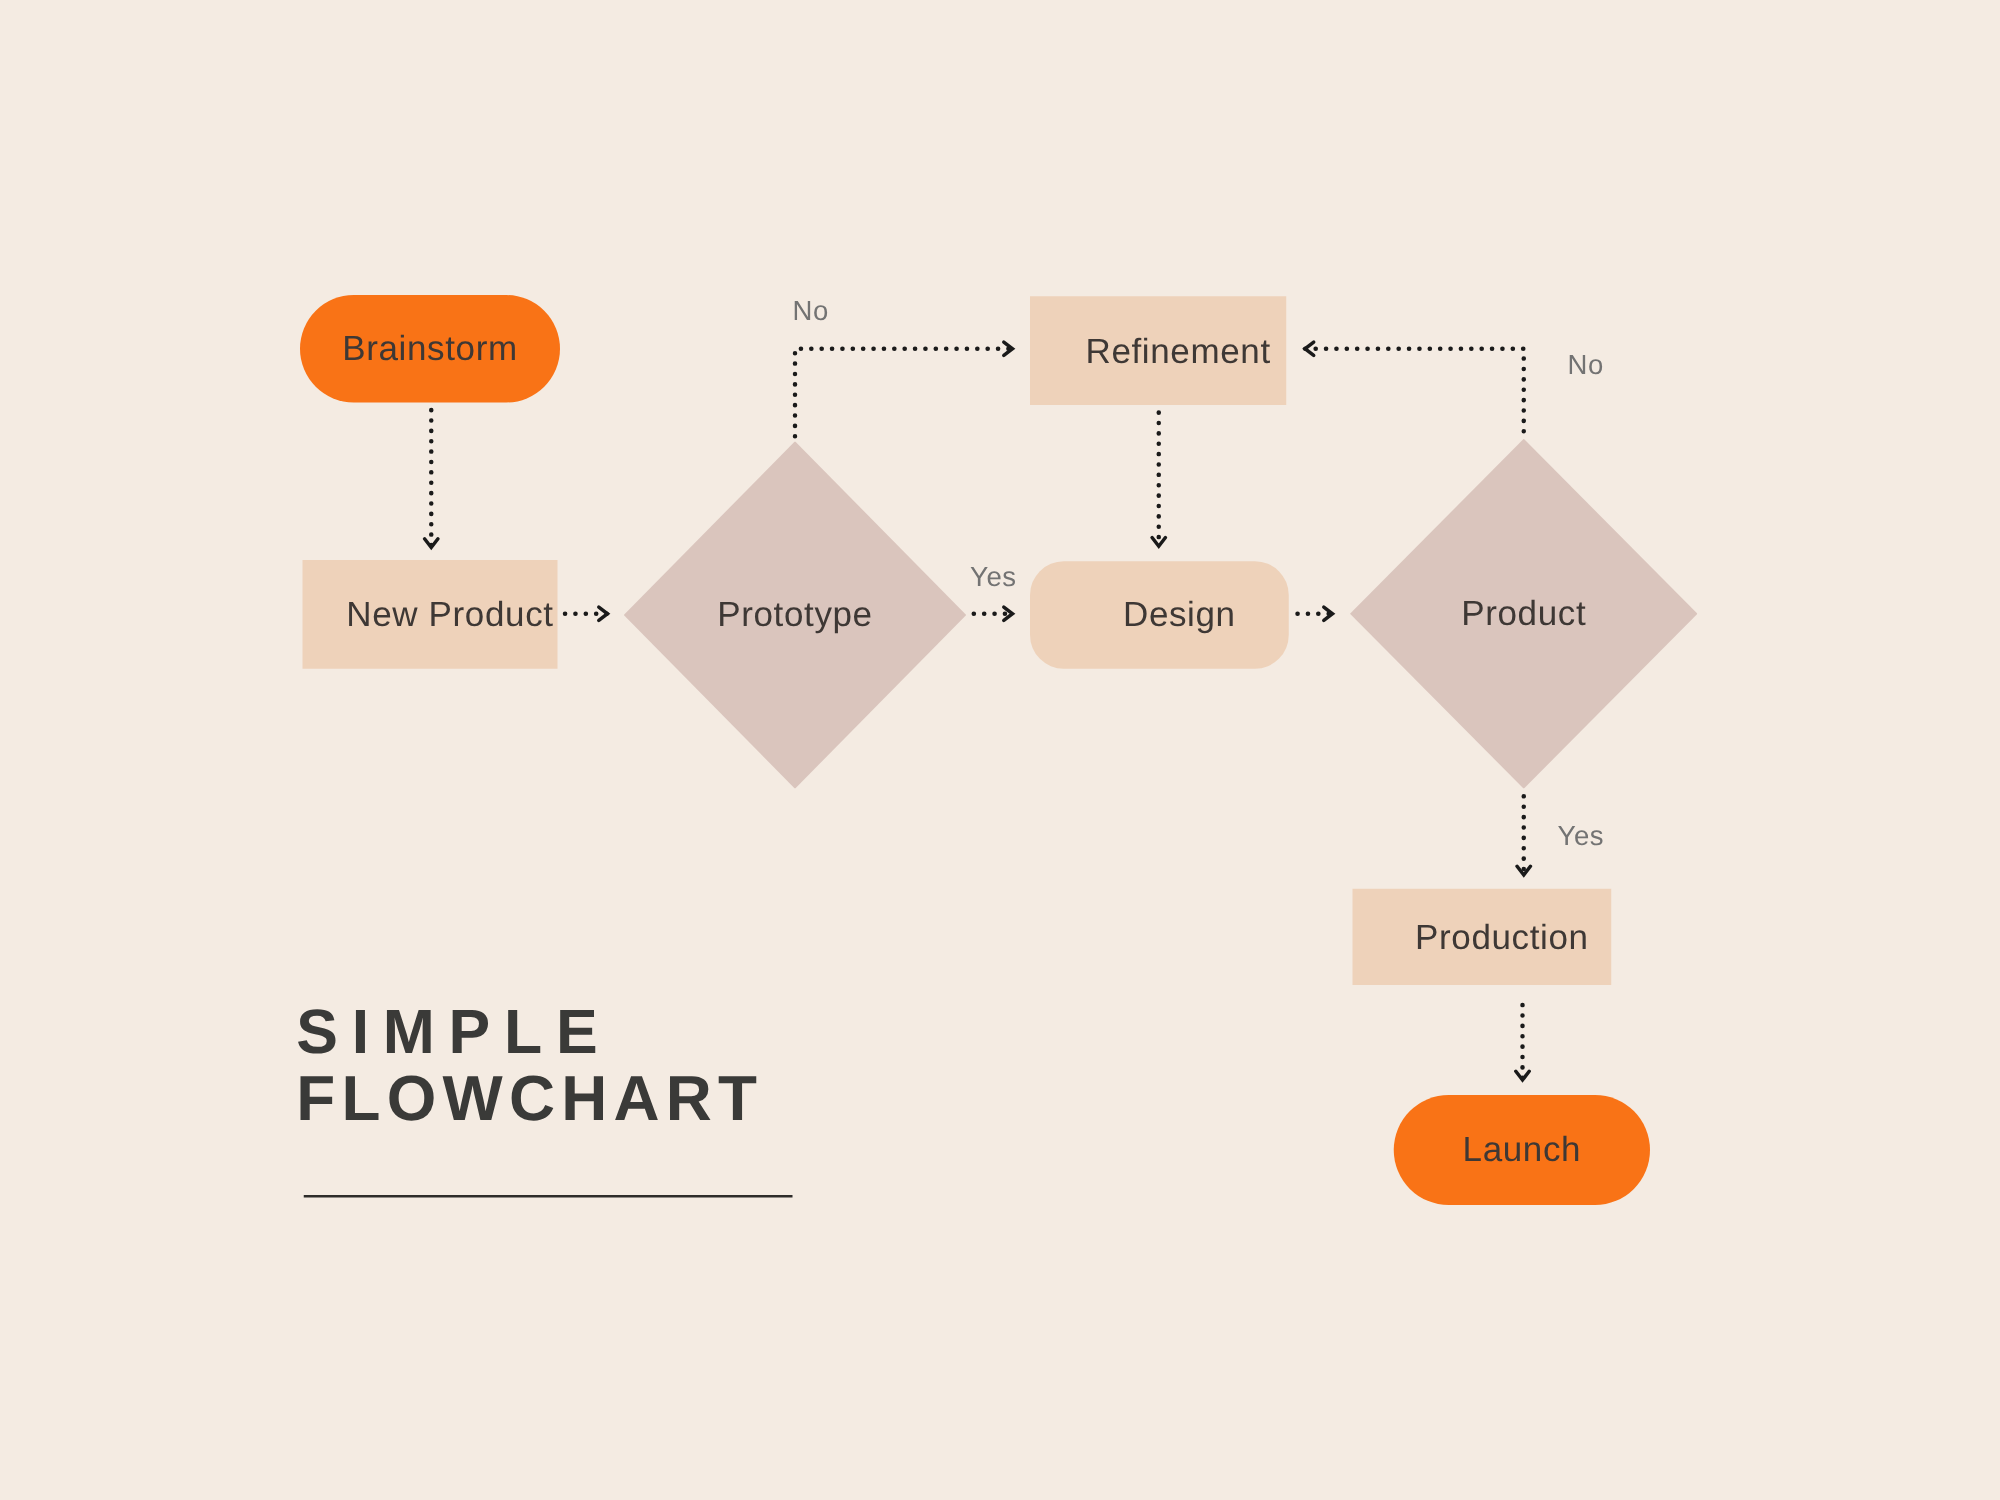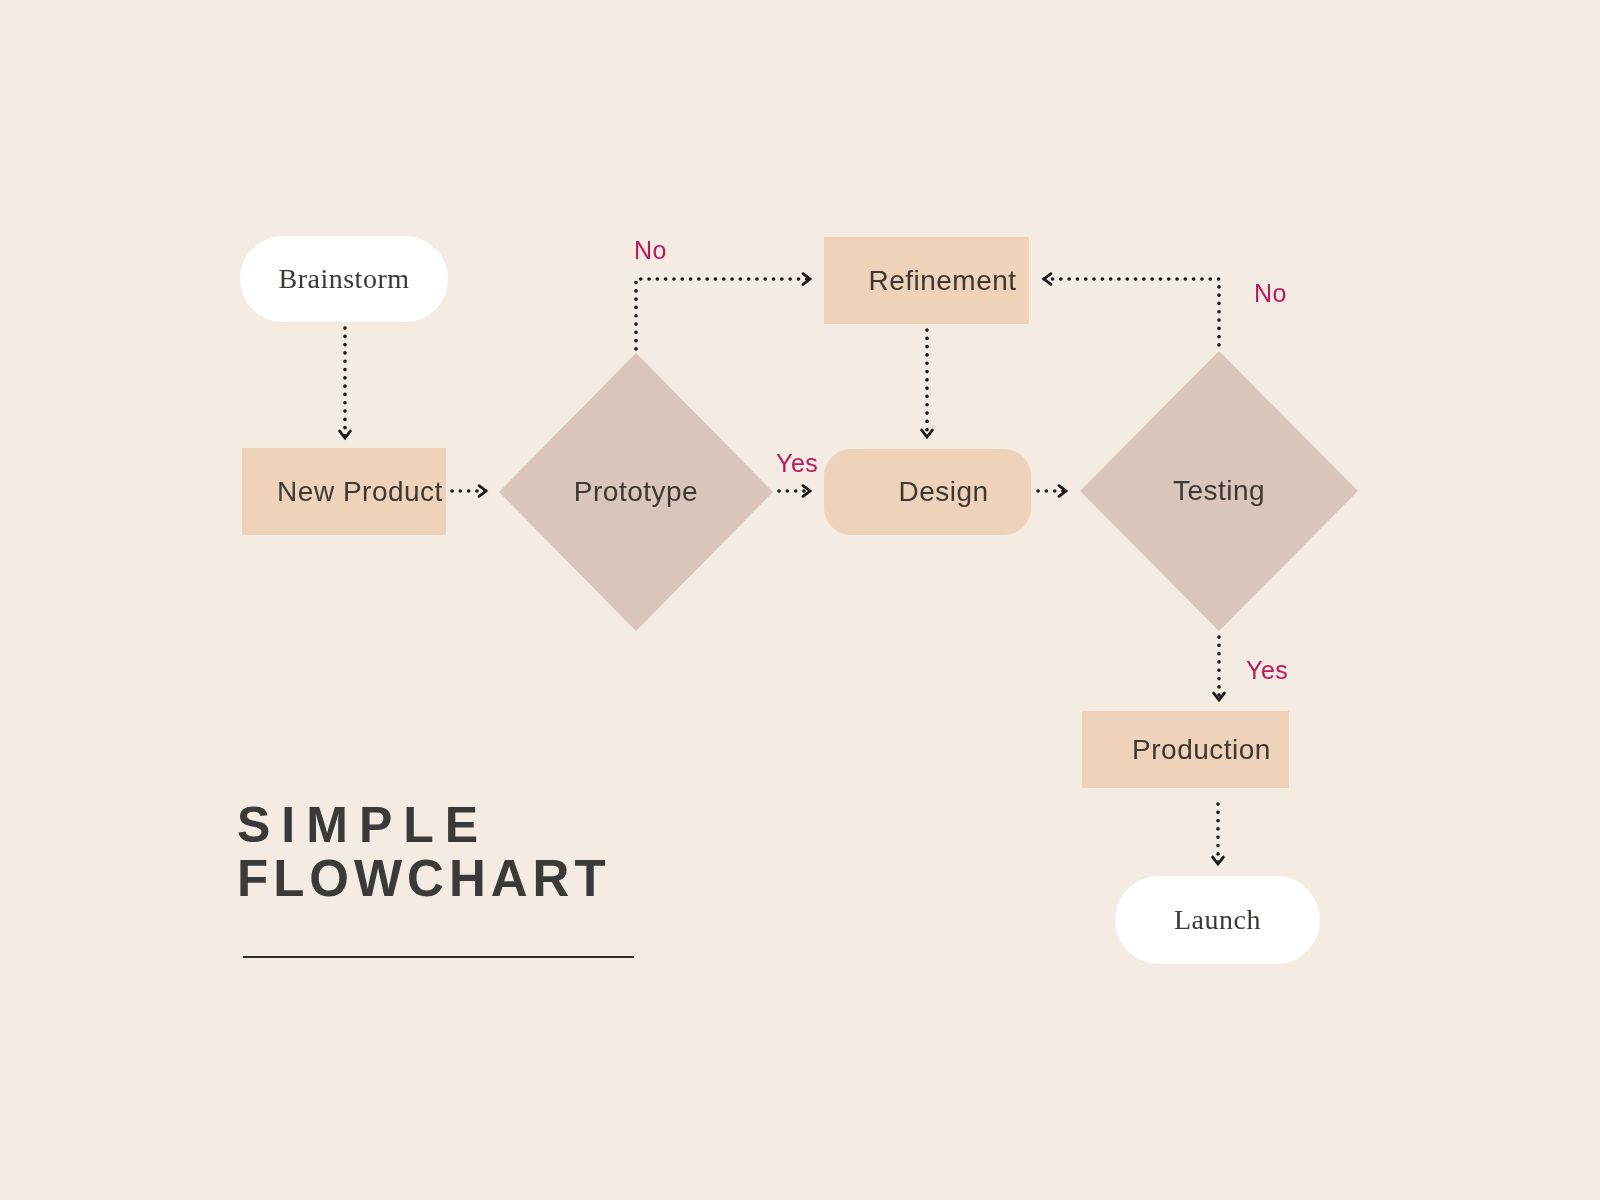--- a/index.html
+++ b/index.html
@@ -16,39 +16,39 @@
   }
   .node {
     position: absolute;
     display: flex; align-items: center; justify-content: center;
     color: #3e3835;
     font-size: 28px;
     letter-spacing: 0.5px;
     text-align: center;
     box-sizing: border-box;
   }
-  .terminator { background: #ffffff; border-radius: 44px; font-family: Liberation Serif, serif; }
+  .terminator { background: #f97316; border-radius: 44px; }
   .process    { background: #eed2ba; padding-left: 32px; }
   .decision-box {
     position: absolute;
     display: flex; align-items: center; justify-content: center;
   }
   .decision-shape {
     position: absolute; left: 0; top: 0; right: 0; bottom: 0;
     background: #dac5bd;
     clip-path: polygon(50% 0, 100% 50%, 50% 100%, 0 50%);
   }
   .decision-label {
     position: relative;
     color: #3e3835; font-size: 28px; letter-spacing: 0.5px;
   }
   .edge-label {
     position: absolute;
-    color: #be185d;
-    font-size: 25px;
+    color: #737373;
+    font-size: 22px;
     letter-spacing: 0.5px;
     white-space: nowrap;
   }
   #connector-layer {
     position: absolute; left: 0; top: 0;
     width: 1600px; height: 1200px;
     pointer-events: none;
   }
   .edge {
     fill: none;
@@ -109,21 +109,21 @@
   <div class="node process" style="left:824px; top:237px; width:205px; height:87px;">
     <span>Refinement</span>
   </div>
 
   <div class="node process" style="left:824px; top:449px; width:207px; height:86px;border-radius:27px;">
     <span>Design</span>
   </div>
 
   <div class="decision-box" style="left:1080px; top:351px; width:278px; height:280px;">
     <div class="decision-shape"></div>
-    <span class="decision-label">Testing</span>
+    <span class="decision-label">Product</span>
   </div>
 
   <div class="node process" style="left:1082px; top:711px; width:207px; height:77px;">
     <span>Production</span>
   </div>
 
   <div class="node terminator" style="left:1115px; top:876px; width:205px; height:88px;">
     <span>Launch</span>
   </div>
 

